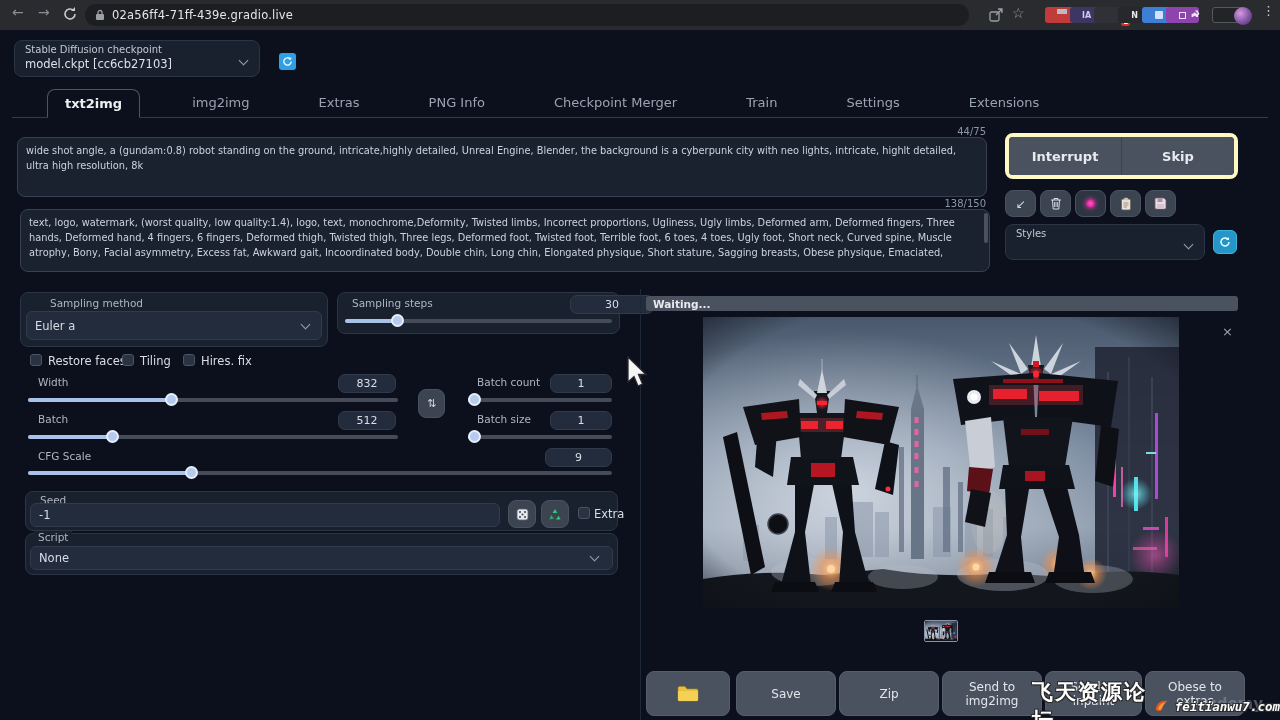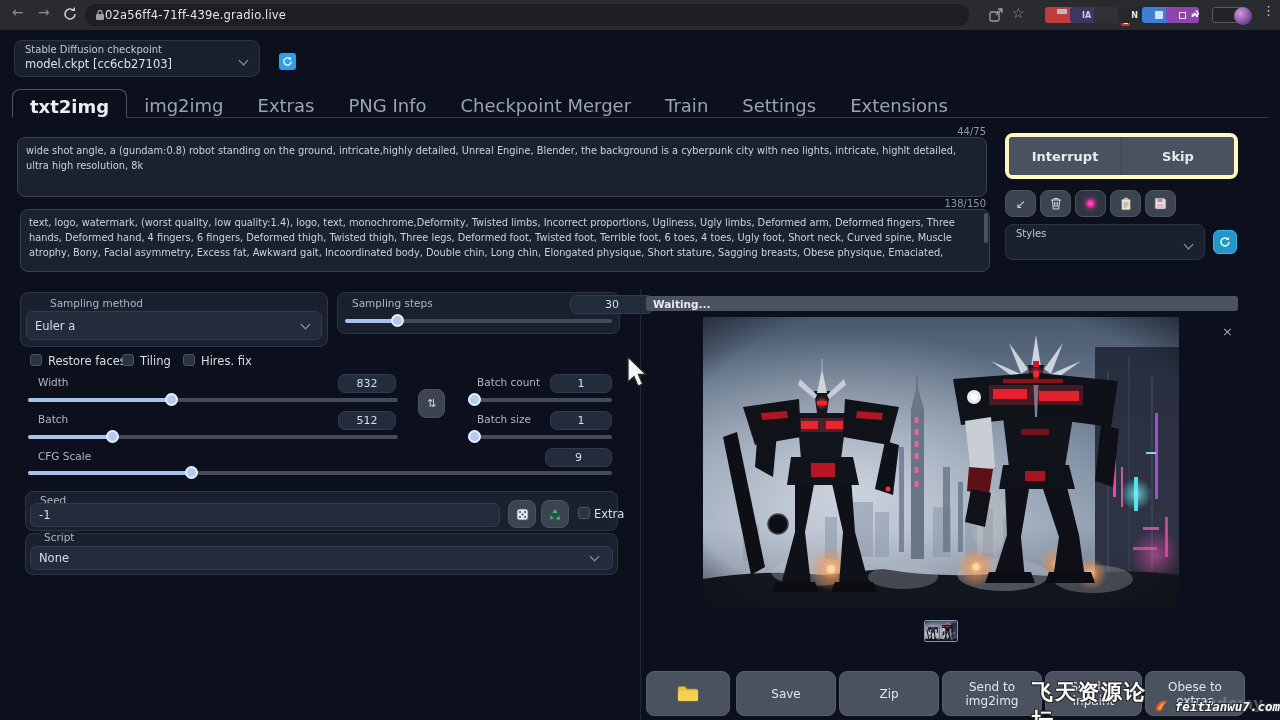--- a/index.html
+++ b/index.html
@@ -4,21 +4,21 @@
 <style>
   * { margin:0; padding:0; box-sizing:border-box; }
   html,body { background:#000; }
   .screen { position:relative; width:1280px; height:720px; overflow:hidden;
             background:#0c101c; font-family:"DejaVu Sans", sans-serif; }
 
   
   .chrome { position:absolute; left:0; top:0; width:1280px; height:30px; background:#2a2b2f; }
   .navglyph { position:absolute; top:4px; font-size:14px; color:#8a8d93; }
   .urlpill { position:absolute; left:85px; top:4px; width:884px; height:22px; border-radius:11px;
-             background:#1d1e22; display:flex; align-items:center; padding-left:10px; }
+             background:#1d1e22; display:flex; align-items:center; padding-left:10px; gap:7px; }
   .urltext { font-size:11.5px; color:#e4e5e8; letter-spacing:.2px; }
   .extico { position:absolute; top:7px; width:33px; height:16px; border-radius:3px;
             font-size:8px; color:#fff; display:flex; align-items:center; justify-content:center; font-weight:bold; }
 
   
   .lbl   { position:absolute; font-size:10.5px; color:#aeb6c2; }
   .panel { position:absolute; background:#19202e; border:1px solid #2b3546; border-radius:8px; }
   .inbox { position:absolute; background:#232c3c; border:1px solid #323b4c; border-radius:6px;
            color:#d9dee6; font-size:11.5px; display:flex; align-items:center; padding:0 8px; }
   .numbox{ position:absolute; background:#232c3c; border:1px solid #323b4c; border-radius:7px;
@@ -32,21 +32,21 @@
                    background:#b4cbee; border:2px solid #e7eefb; }
   .cbx   { position:absolute; width:12px; height:12px; background:#2a3342; border:1px solid #4b5563; border-radius:3px; }
   .cbxlbl{ position:absolute; font-size:11.5px; color:#d9dee6; }
   .gbtn  { position:absolute; background:#4a525f; border:1px solid #565e6c; border-radius:8px;
            color:#e2e6ec; display:flex; align-items:center; justify-content:center; }
   .minibtn { position:absolute; width:31px; height:27px; background:#3c4452; border:1px solid #4a5260;
              border-radius:8px; display:flex; align-items:center; justify-content:center; }
 
   
   .tabbar { position:absolute; left:12px; top:89px; width:1256px; height:29px; border-bottom:1px solid #323b4c; display:flex; }
-  .tab { padding:6px 17px 0 17px; font-size:18px; color:#9aa3b2; height:29px; }
+  .tab { padding:6px 17px 0 17px; font-size:13px; color:#9aa3b2; height:29px;margin-left:35px; }
   .tab.active { color:#eceef2; background:#0c101c; border:1px solid #4b5563; border-bottom:1px solid #0c101c;
                 border-radius:8px 8px 0 0; margin-bottom:-1px; font-weight:bold; }
 
   .prompttext { position:absolute; background:#1a2230; border:1px solid #374151; border-radius:8px;
                 color:#ccd3dd; font-size:9.8px; line-height:1.55; padding:5px 10px 4px 8px; overflow:hidden; }
   .counter { position:absolute; font-size:10px; color:#8d96a5; }
 
   .vdivider { position:absolute; left:640px; top:289px; width:1px; height:431px; background:#1f2838; }
 
   .wm-cn  { font-size:21px; font-weight:bold; color:#fff; letter-spacing:2px;
@@ -255,21 +255,21 @@
     <svg width="14" height="13" viewBox="0 0 14 13">
       <path d="M7 1 4.6 5h4.8z" fill="#2ecc71"></path>
       <path d="M1.5 11.5 3 7l3 3.5z" fill="#27ae60"></path>
       <path d="M12.5 11.5H8l2.6-3.8z" fill="#2ecc71"></path>
     </svg>
   </div>
   <div class="cbx" style="left:578px;top:507px"></div>
   <span class="cbxlbl" style="left:594px;top:507px">Extra</span>
 
   <div class="panel" style="left:25px;top:533px;width:593px;height:42px"></div>
-  <span class="lbl" style="left:40px;top:531px;background:#19202e;padding:0 4px">Script</span>
+  <span class="lbl" style="left:34px;top:531px;background:#19202e;padding:0 4px">Script</span>
   <div class="inbox" style="left:30px;top:546px;width:583px;height:24px">
     <span>None</span>
     <span class="chev" style="right:14px;top:6px"></span>
   </div>
 
   <div class="vdivider"></div>
 
   <div style="position:absolute;left:646px;top:296px;width:592px;height:15px;background:#4a5260;border-radius:3px;display:flex;align-items:center;padding-left:7px">
     <span style="font-size:10.5px;font-weight:bold;color:#e8eaee">Waiting...</span>
   </div>

